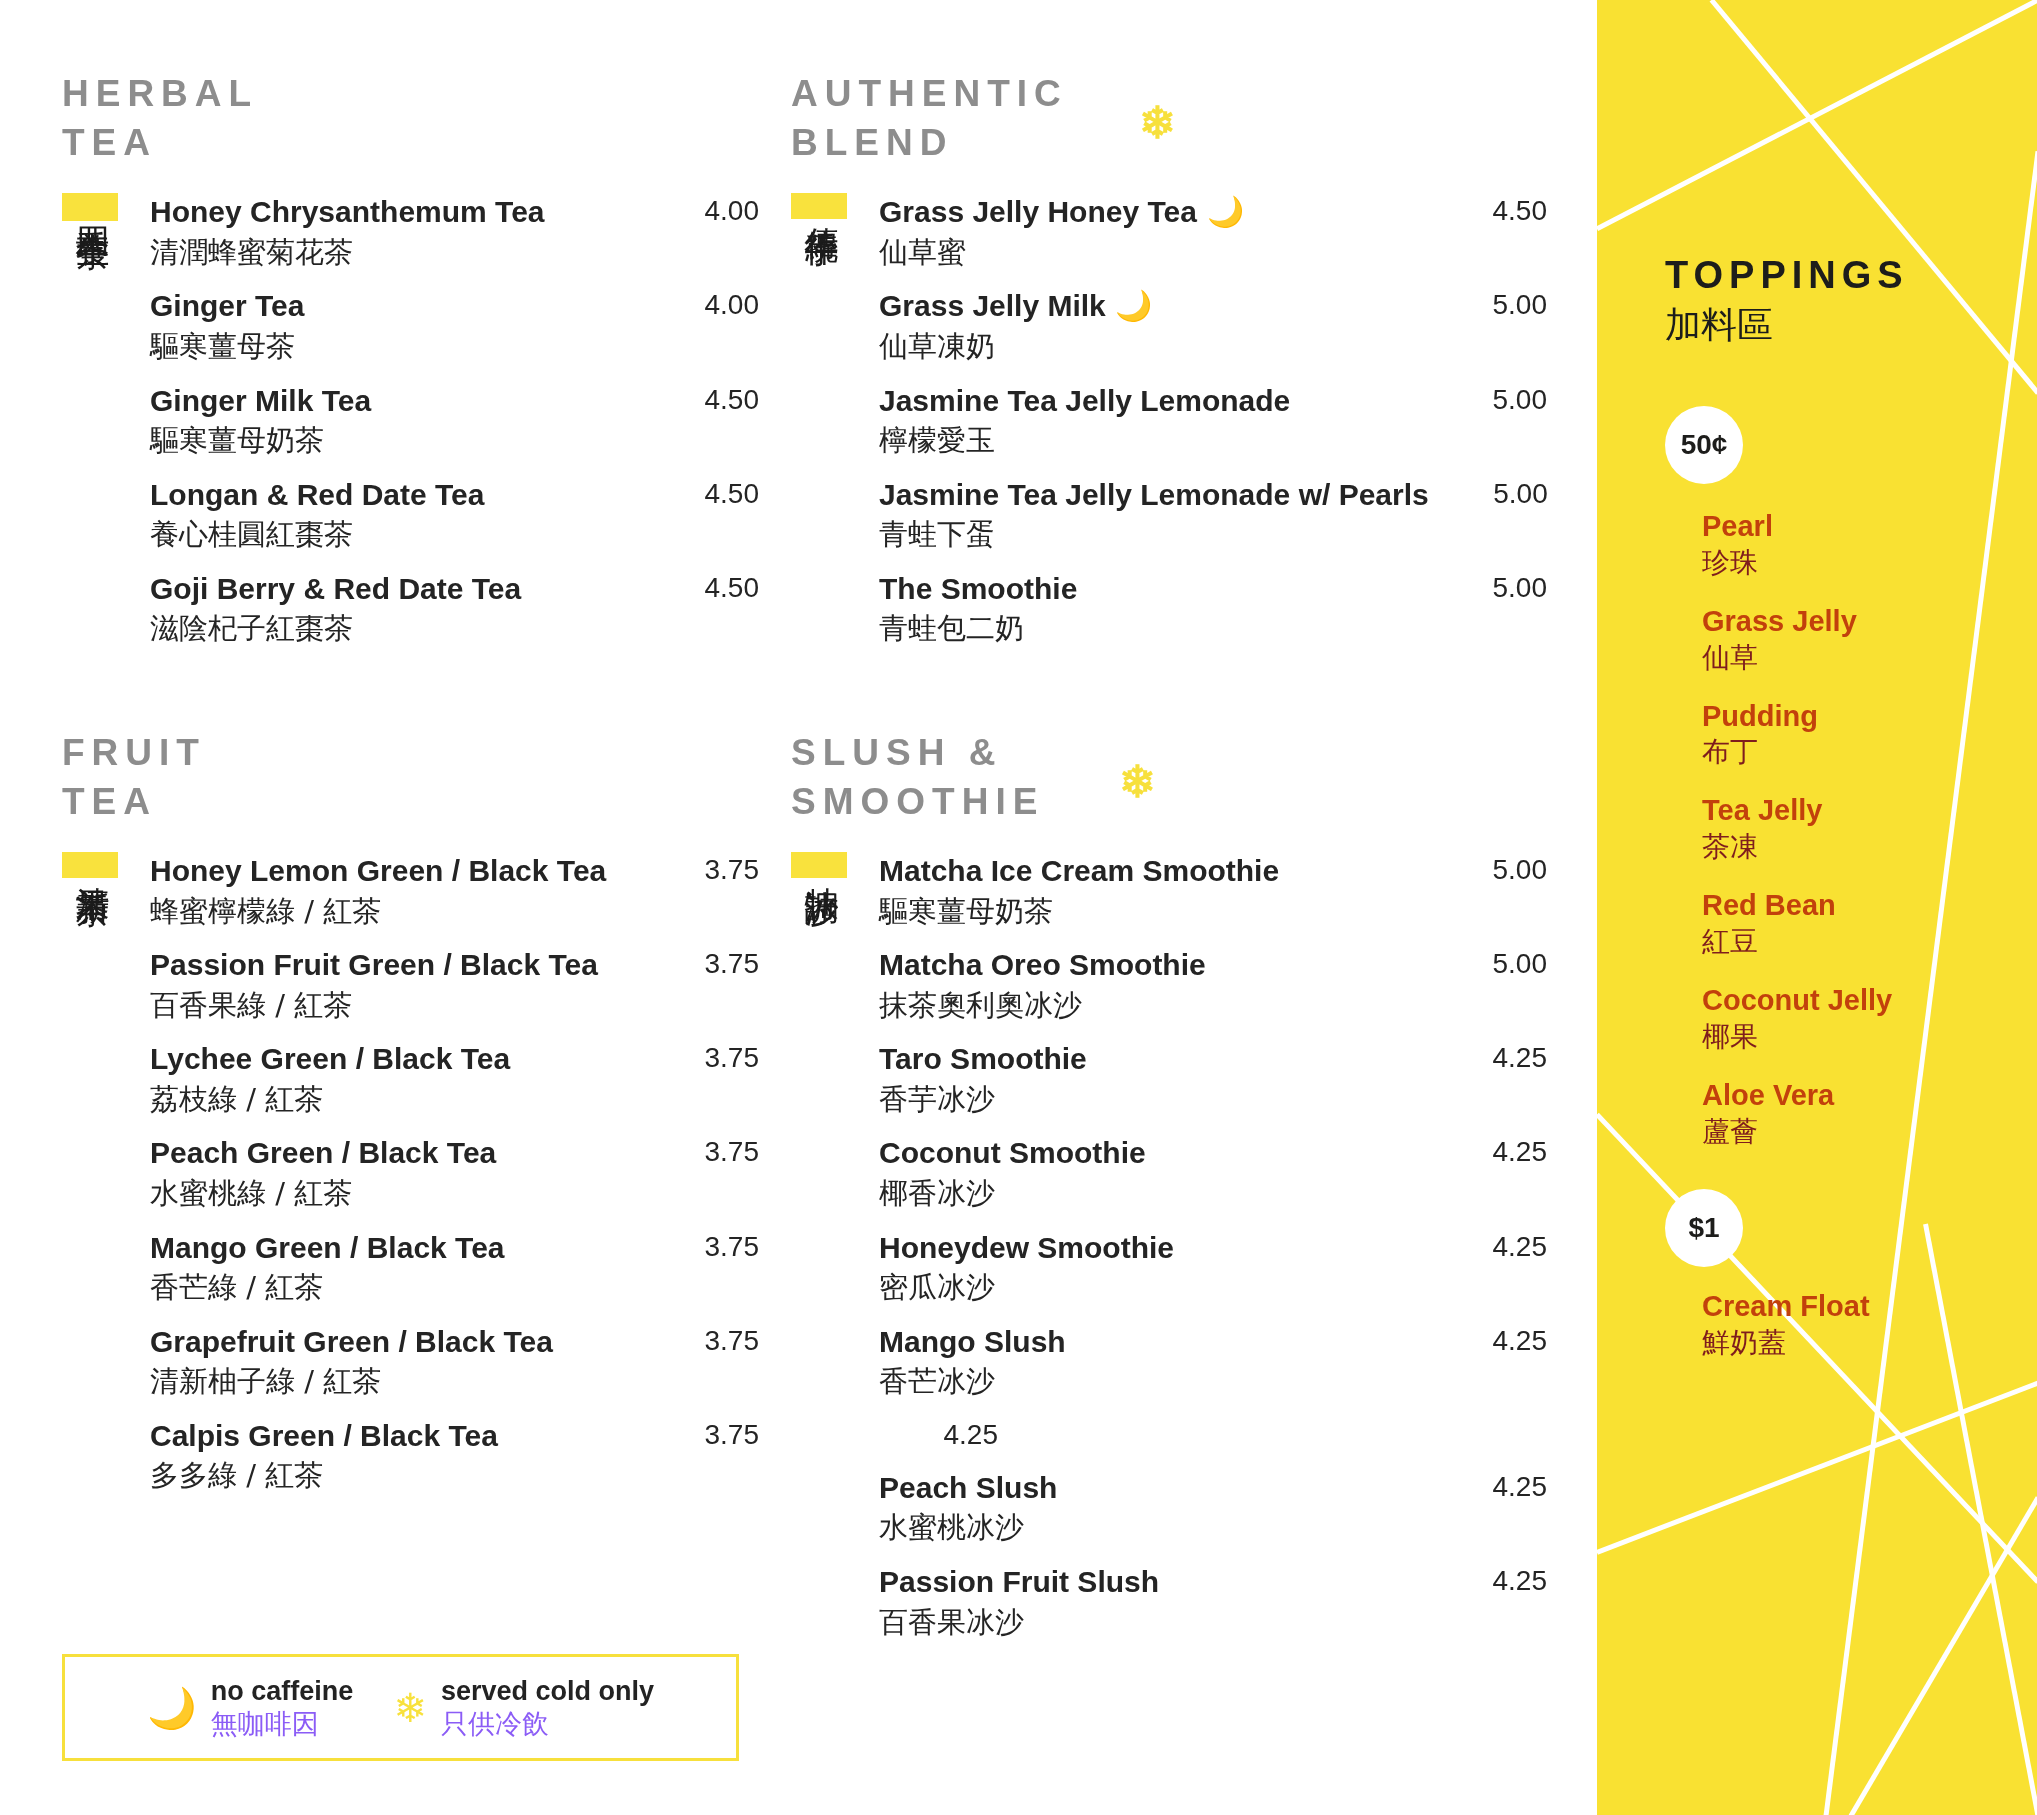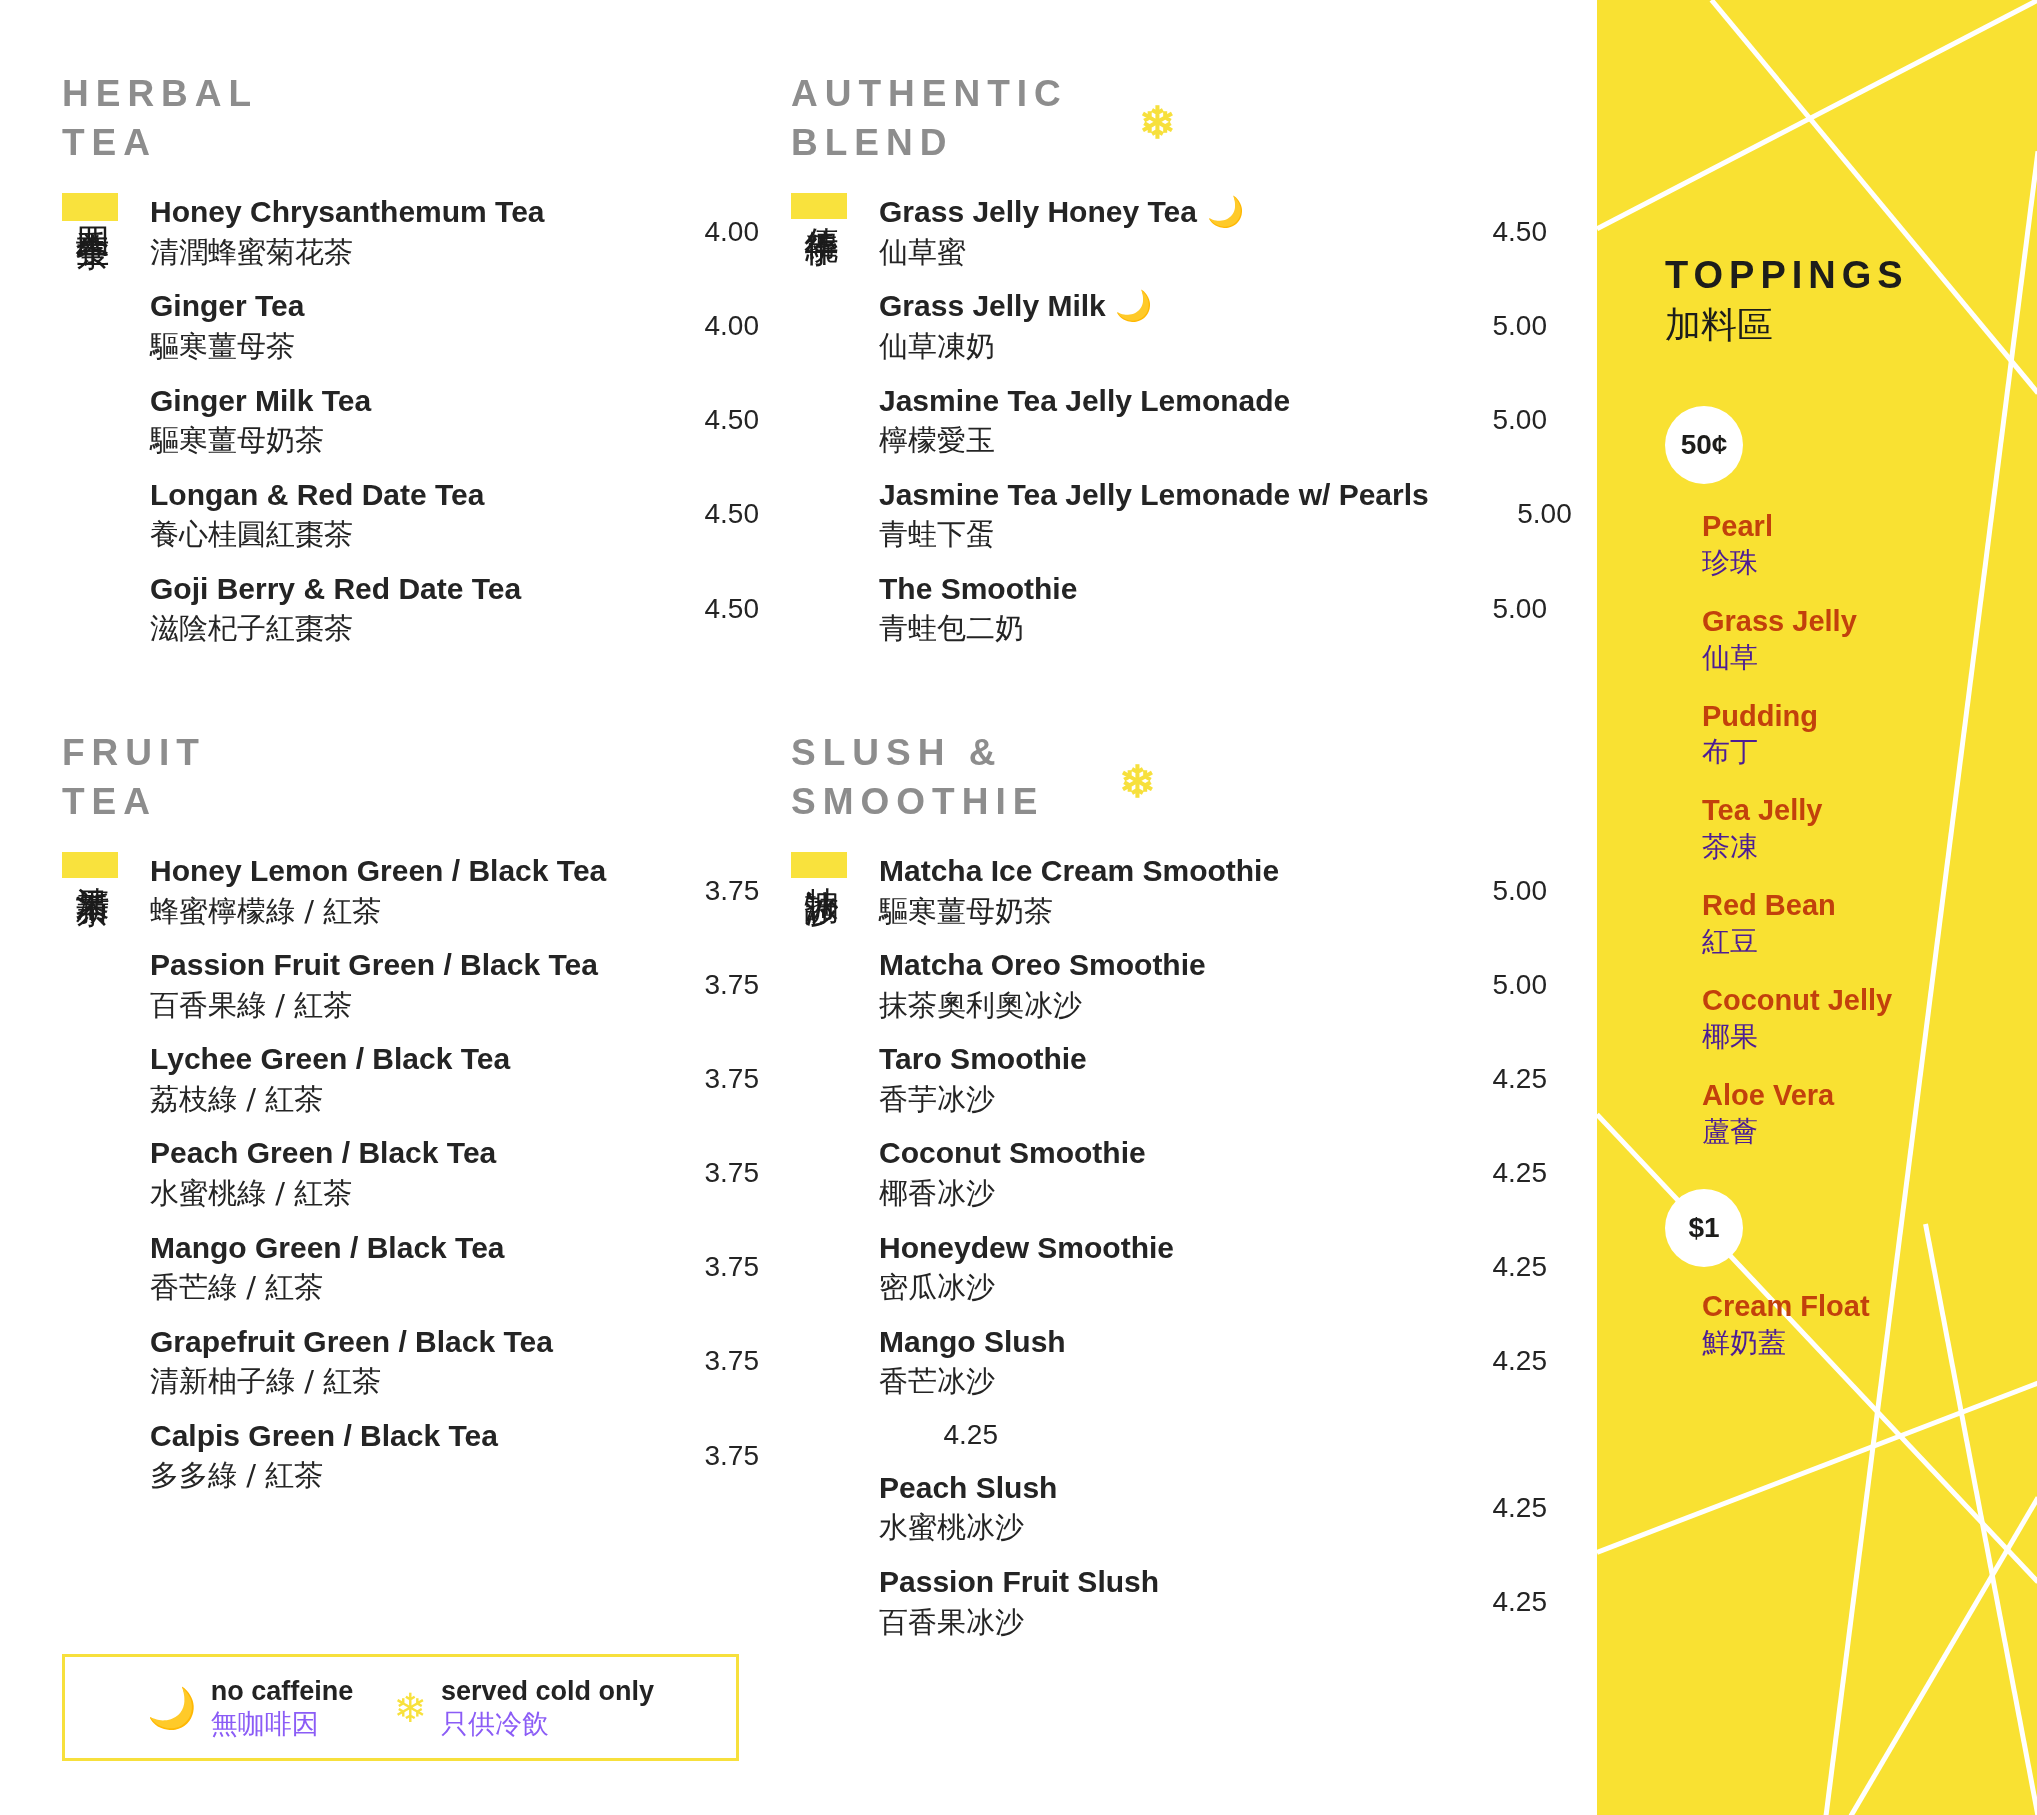--- a/index.html
+++ b/index.html
@@ -70,23 +70,22 @@
     line-height: 1.24;
     text-align: center;
     padding: 8px 4px 10px 4px;
     font-weight: 500;
     writing-mode: vertical-rl;
     letter-spacing: 2px;
     font-family: "DejaVu Sans", sans-serif;
   }
   .item {
     display: flex;
-    align-items: center;
+    align-items: flex-start;
     margin-bottom: 16px;
-    gap: 24px;
   }
   .item-texts { flex: 1 1 auto; }
   .item-en {
     color: #242424;
     font-size: 30px;
     font-weight: bold;
     line-height: 1.28;
     white-space: nowrap;
   }
   .item-zh {
@@ -179,21 +178,21 @@
   .topping-group { position: absolute; left: 105px; }
   .group-a { top: 509px; }
   .group-b { top: 1289px; }
   .topping {
     margin-bottom: 24px;
   }
   .topping-en {
     font-size: 29px; font-weight: bold; color: #c2410c; line-height: 1.2;
   }
   .topping-zh {
-    font-size: 28px; color: #4c1d95; line-height: 1.25; margin-top: 1px;
+    font-size: 28px; color: #7f1d1d; line-height: 1.25; margin-top: 1px;
     font-family: "DejaVu Sans", sans-serif;
   }
 </style>
 </head>
 <body>
 
 <div class="page">
 
   <div class="left-region">
 

